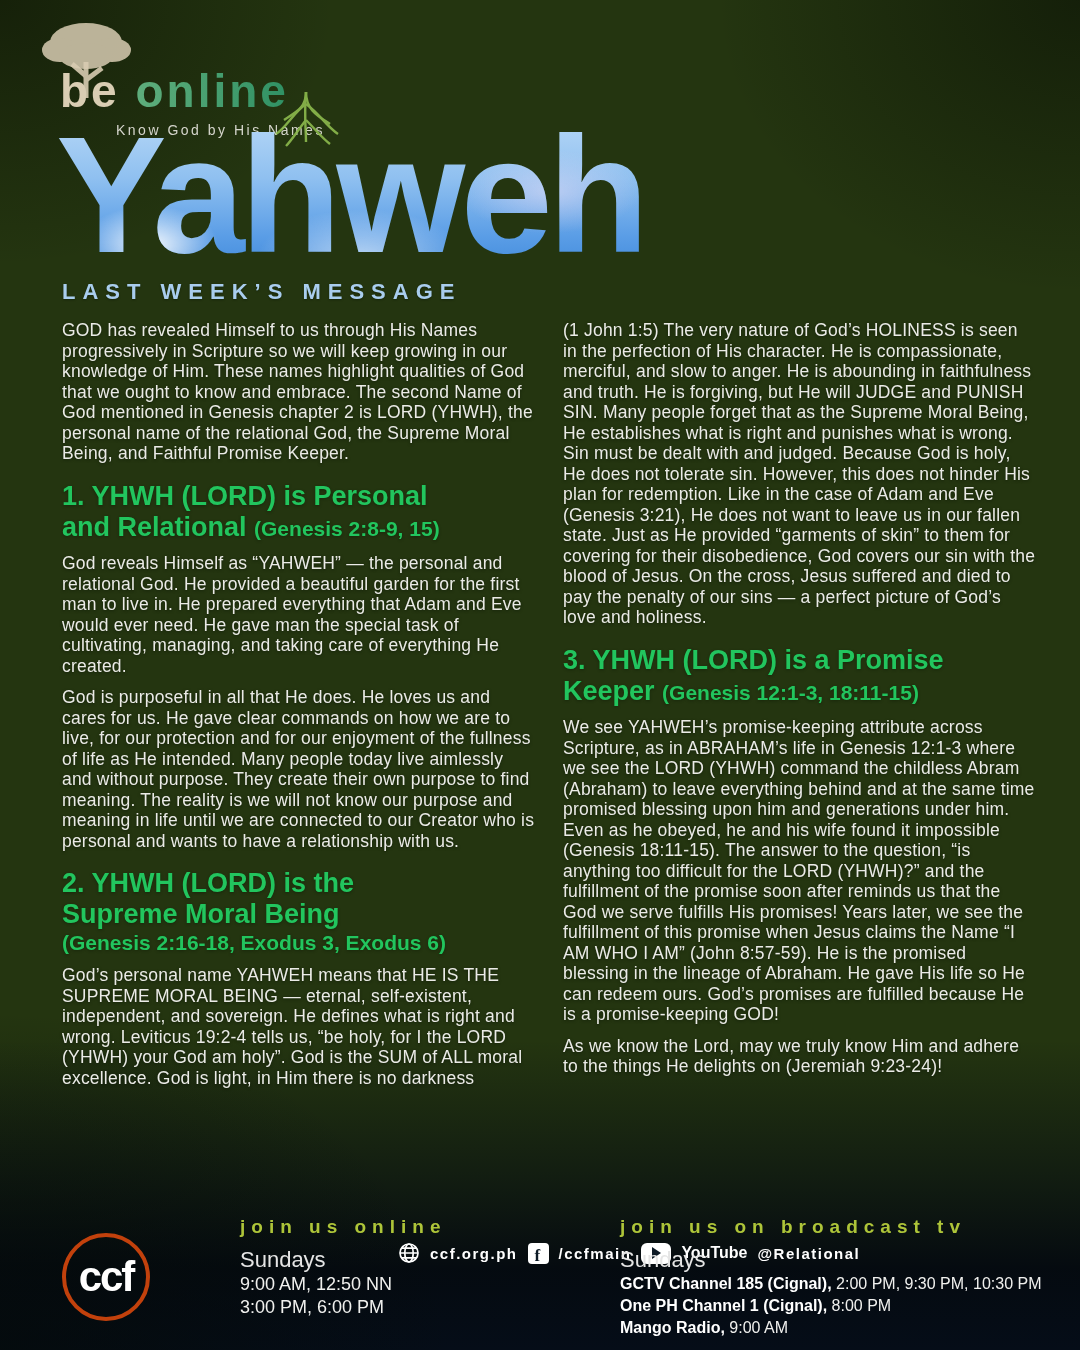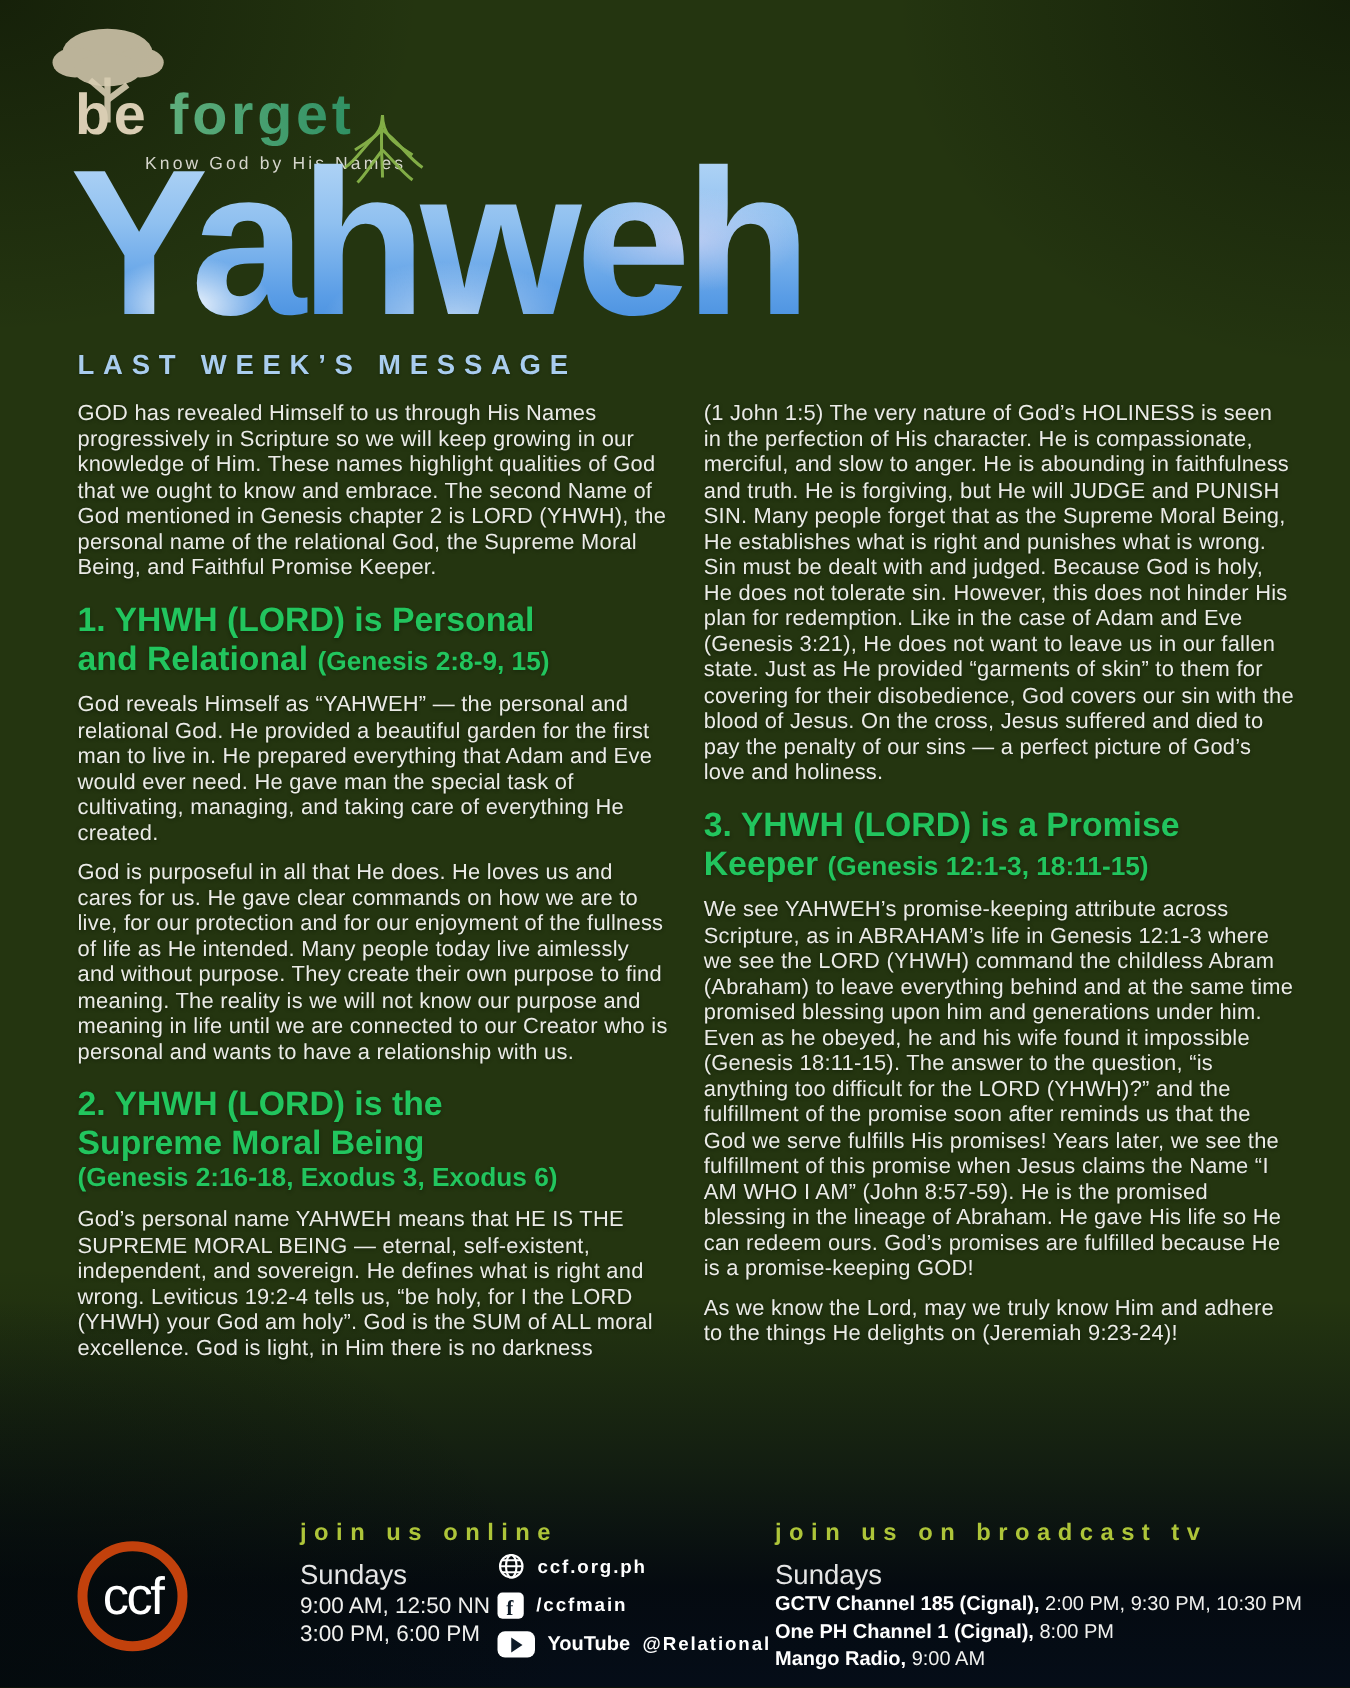--- a/index.html
+++ b/index.html
@@ -57,29 +57,29 @@
   .col{width:473px;}
   .col p{
     margin:0 0 11px;font-size:17.5px;line-height:20.5px;letter-spacing:.2px;
     color:#ebebe7;text-shadow:0 1px 3px rgba(10,20,5,.55);
   }
   .sec-h{margin:17px 0 10px;font-weight:bold;color:#22c55e;line-height:1.16;
     font-size:27px;text-shadow:0 1px 3px rgba(10,25,5,.45);}
   .h-ref{font-size:21px;font-weight:bold;}
   
   .ccf-circle{
-    position:absolute;left:62px;top:1233px;width:88px;height:88px;border:8px solid #c2410c;
+    position:absolute;left:62px;top:1233px;width:88px;height:88px;border:4px solid #c2410c;
     border-radius:50%;display:flex;align-items:center;justify-content:center;
-    font-size:42px;font-weight:normal;color:#fff;letter-spacing:-2px;
+    font-size:42px;font-weight:bold;color:#fff;letter-spacing:-2px;
   }
   .f-head{color:#aec539;font-size:19px;font-weight:bold;letter-spacing:6px;}
   .f-day{font-size:22px;font-weight:normal;color:#e5e5e5;margin-top:9px;}
   .f-times{font-size:18px;color:#f0f0ee;line-height:1.3;}
   .online{position:absolute;left:240px;top:1216px;}
-  .social{position:absolute;left:398px;top:1242px;display:flex;flex-direction:column;gap:10px;}
+  .social{position:absolute;left:398px;top:1242px;display:flex;flex-direction:row;gap:10px;}
   .social-row{display:flex;align-items:center;gap:10px;color:#fff;font-size:15px;
     font-weight:bold;letter-spacing:1.5px;}
   .fb-badge{width:21px;height:21px;background:#fff;border-radius:4px;display:flex;
     align-items:flex-end;justify-content:center;color:#0d1a26;font-weight:bold;
     font-size:17px;line-height:1;font-family:"Liberation Serif",serif;}
   .yt-badge{width:30px;height:21px;background:#fff;border-radius:6px;display:flex;
     align-items:center;justify-content:center;}
   .yt-badge .tri{width:0;height:0;border-left:9px solid #0d1a26;
     border-top:6px solid transparent;border-bottom:6px solid transparent;}
   .yt-word{font-size:16px;letter-spacing:0;}
@@ -101,21 +101,21 @@
         <ellipse cx="26" cy="32" rx="18" ry="12"></ellipse>
         <ellipse cx="78" cy="32" rx="19" ry="12"></ellipse>
         <ellipse cx="52" cy="38" rx="27" ry="13"></ellipse>
       </g>
       <g stroke="#d8ccb2" stroke-width="5" fill="none" opacity="0.9">
         <path d="M52 44 L52 80"></path>
         <path d="M52 58 L38 46"></path>
         <path d="M52 62 L68 50"></path>
       </g>
     </svg>
-    <div class="logo-text"><span class="logo-be">be</span> <span class="logo-rooted">forget</span></div>
+    <div class="logo-text"><span class="logo-be">be</span> <span class="logo-rooted">online</span></div>
     <div class="logo-tagline">Know God by His Names</div>
     <svg class="roots" width="120" height="62" viewBox="0 0 120 62">
       <g stroke="#8dbb4d" stroke-width="2.4" fill="none" opacity="0.9">
         <path d="M60 2 C60 18 50 22 38 30"></path>
         <path d="M60 2 C60 20 72 26 84 34"></path>
         <path d="M60 2 C58 26 60 40 60 52"></path>
         <path d="M60 14 C48 22 40 38 30 44"></path>
         <path d="M60 14 C74 24 80 36 92 44"></path>
         <path d="M60 30 C52 40 46 50 40 56"></path>
         <path d="M60 30 C70 40 76 48 84 54"></path>

